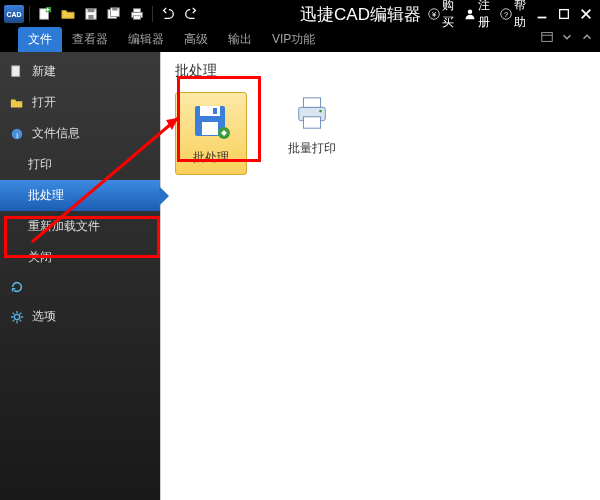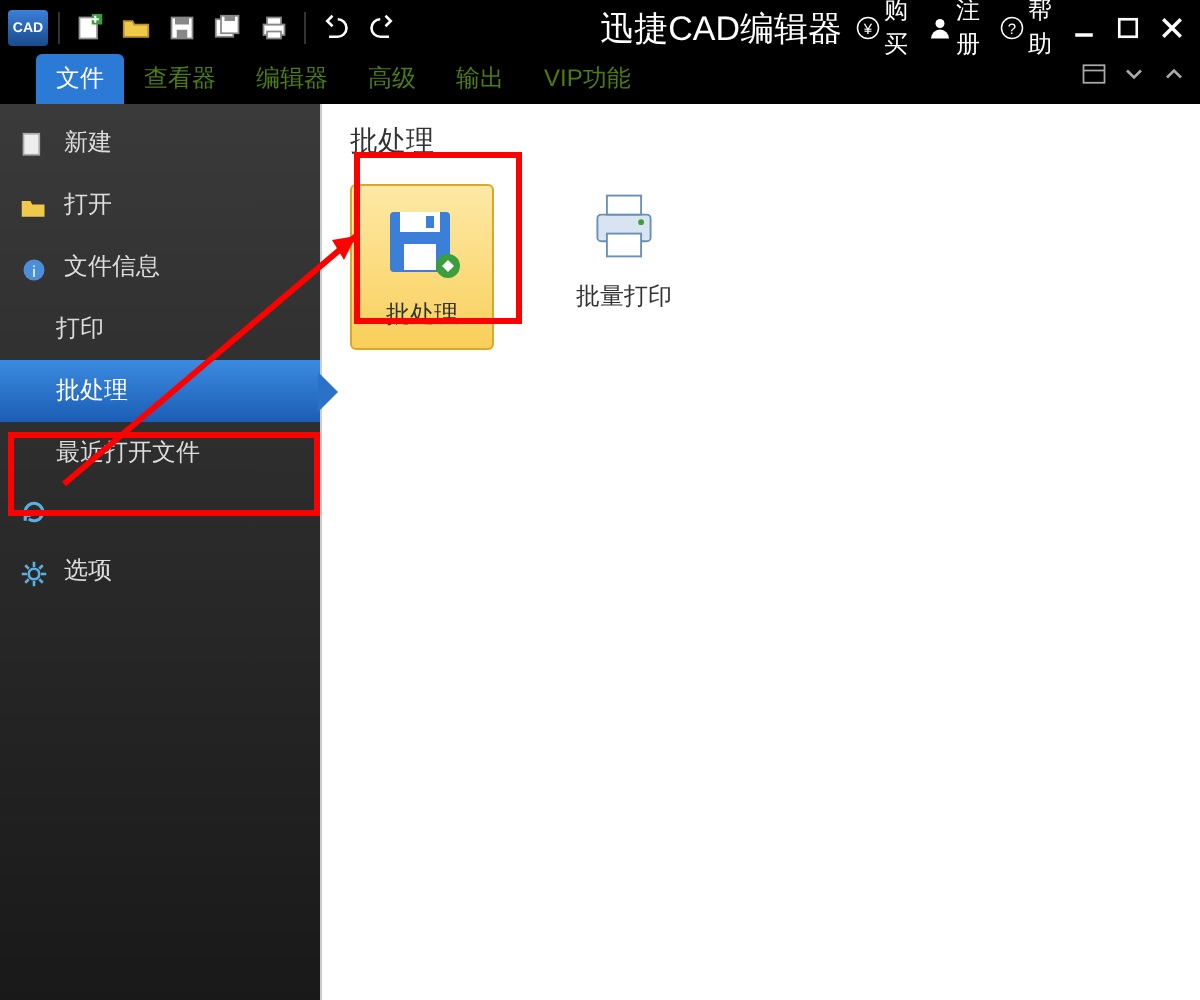--- a/index.html
+++ b/index.html
@@ -8,30 +8,30 @@
 .titlebar { background: #000; height: 28px; display: flex; align-items: center; padding: 0 4px; gap: 3px; }
 .titlebar .logo { width: 20px; height: 18px; background: linear-gradient(#3b7fd8,#1a4a8a); border-radius: 2px; display: flex; align-items: center; justify-content: center; color: #fff; font-size: 7px; font-weight: bold; }
 .titlebar .tb-icon { width: 20px; height: 20px; display: flex; align-items: center; justify-content: center; cursor: pointer; }
 .titlebar .tb-icon svg { width: 14px; height: 14px; }
 .titlebar .tb-sep { width: 1px; height: 16px; background: #333; margin: 0 2px; }
 .titlebar .title { color: #fff; font-size: 17px; flex: 1; text-align: right; }
 .titlebar .right-group { display: flex; align-items: center; gap: 2px; }
 .titlebar .text-btn { display: flex; align-items: center; color: #fff; font-size: 12px; padding: 0 4px; cursor: pointer; gap: 2px; }
 
 .ribs { background: #000; height: 24px; display: flex; align-items: center; padding-left: 18px; }
-.rib-tab { color: #4d7c0f; padding: 4px 10px 5px; cursor: pointer; font-size: 12px; }
+.rib-tab { color: #a3a3a3; padding: 4px 10px 5px; cursor: pointer; font-size: 12px; }
 .rib-tab.active { background: #2b7bd6; color: #fff; border-radius: 3px 3px 0 0; }
 .ribs .spacer { flex: 1; }
 .ribs .ribs-right { display: flex; align-items: center; gap: 6px; padding-right: 6px; padding-bottom: 3px; }
 .ribs .ribs-right svg { width: 14px; height: 14px; }
 
 .main { display: flex; height: 448px; }
 
 .sidebar { width: 160px; background: linear-gradient(#3a3a3a,#191919); display: flex; flex-direction: column; padding-top: 4px; }
-.side-item { display: flex; align-items: flex-end; gap: 8px; padding: 7px 10px; color: #ddd; cursor: pointer; }
+.side-item { display: flex; align-items: center; gap: 8px; padding: 7px 10px; color: #ddd; cursor: pointer; }
 .side-item svg { width: 14px; height: 14px; flex-shrink: 0; }
 .side-item.noicon { padding-left: 28px; }
 .side-item.selected { background: linear-gradient(#3b8be0,#1c5db5); color: #fff; position: relative; }
 .side-item.selected::after { content:""; position:absolute; right:-9px; top:50%; transform:translateY(-50%); border-left:10px solid #2a72c8; border-top:10px solid transparent; border-bottom:10px solid transparent; }
 
 .content { flex: 1; background: #fff; padding: 10px 14px; border-left: 1px solid #ccc; }
 .content-title { font-size: 14px; color: #333; margin-bottom: 12px; }
 .icon-grid { display: flex; gap: 30px; }
 .big-btn { width: 70px; display: flex; flex-direction: column; align-items: center; gap: 6px; cursor: pointer; }
 .big-btn.highlighted { background: linear-gradient(#fde9a6,#f9cf5a); border: 1px solid #d6a92e; border-radius: 3px; padding: 8px 4px; width: 72px; }
@@ -180,21 +180,24 @@
         </svg>
         <span>文件信息</span>
       </div>
     <div class="side-item noicon">
         <span>打印</span>
       </div>
     <div class="side-item noicon selected">
         <span>批处理</span>
       </div>
     <div class="side-item noicon">
-        <span>最近打开文件</span>
+        <span>重新加载文件</span>
+      </div>
+    <div class="side-item noicon">
+        <span>关闭</span>
       </div>
     <div class="side-item">
         <svg viewBox="0 0 16 16">
           <path d="M3 8a5 5 0 1 1 2 4" fill="none" stroke="#5ab0e0" stroke-width="1.8"></path>
           <path d="M3 13v-3h3" fill="none" stroke="#5ab0e0" stroke-width="1.8"></path>
         </svg>
       </div>
     <div class="side-item">
         <svg viewBox="0 0 16 16">
           <circle cx="8" cy="8" r="3" fill="none" stroke="#5ab0e0" stroke-width="1.5"></circle>

